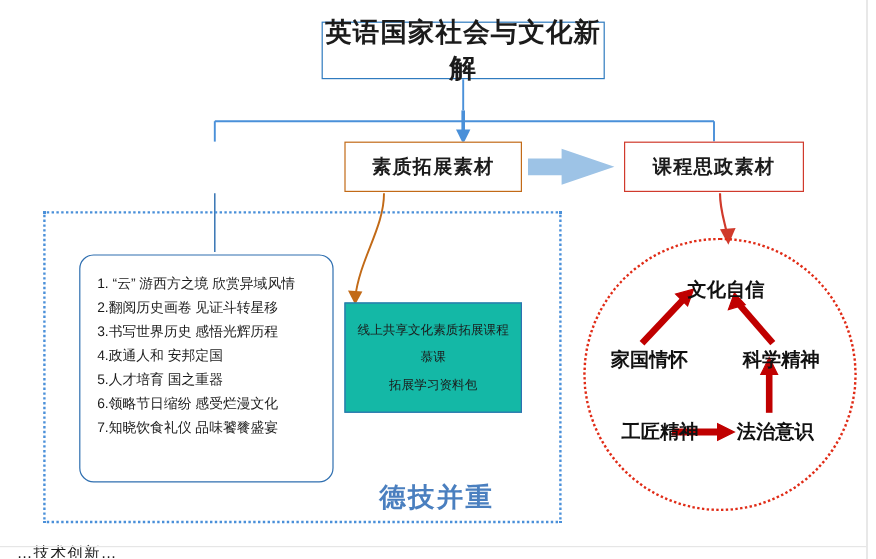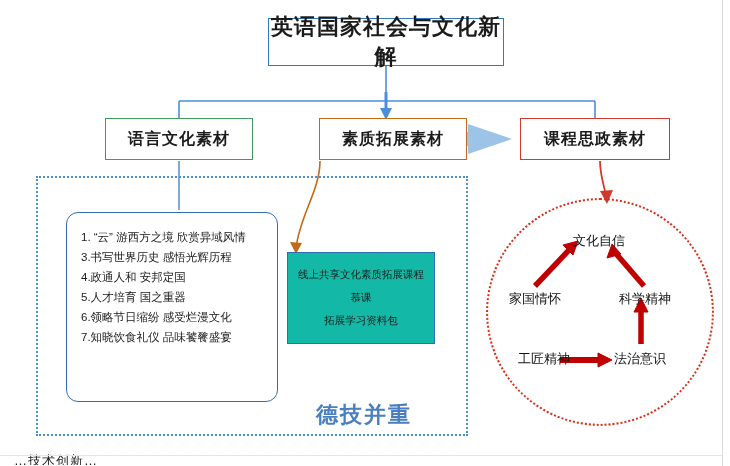--- a/index.html
+++ b/index.html
@@ -41,21 +41,21 @@
 
   
   #box-lang {
     left:105px; top:118px; width:148px; height:42px;
     border:1.6px solid #3f9a5e;
     font-size:16px; color:#1b1b1b;
   }
   #box-quality {
     left:287px; top:118px; width:148px; height:42px;
     border:1.6px solid #c26a17;
-    font-size:16px; color:#1b1b1b;margin-left:32px;
+    font-size:16px; color:#1b1b1b;
   }
   #box-ideology {
     left:520px; top:118px; width:150px; height:42px;
     border:1.6px solid #d03a2c;
     font-size:16px; color:#1b1b1b;
   }
 
   
   #dotted-panel {
     position:absolute; left:36px; top:176px; width:432px; height:260px;
@@ -95,21 +95,21 @@
   }
 
   
   #circle {
     position:absolute; left:486px; top:198px; width:228px; height:228px;
     border:2.5px dotted #e02b16;
     border-radius:50%;
     box-sizing:border-box;
   }
   .cyc-label {
-    position:absolute; font-size:13px; font-weight:normal; color:#111111;
+    position:absolute; font-size:16px; font-weight:bold; color:#111111;
     white-space:nowrap;
   }
   #lab-culture { left:573px; top:232px; }
   #lab-country { left:509px; top:290px; }
   #lab-science { left:619px; top:290px; }
   #lab-craft   { left:518px; top:350px; }
   #lab-law     { left:614px; top:350px; }
   #caption-sizheng {
     position:absolute; left:553px; top:382px;
     font-size:16px; font-weight:bold; color:#1f6fc0; letter-spacing:2px;
@@ -164,34 +164,32 @@
 
       <path d="M560,360 L604,360" stroke-width="6" fill="none"></path>
       <polygon points="612,360 598,353 598,367"></polygon>
     </g>
   </svg>
 
   <div class="node" id="title-box">
     <span>英语国家社会与文化新解</span>
   </div>
 
-  <div class="node" id="box-lang">
-    <span>语言文化素材</span>
-  </div>
   <div class="node" id="box-quality">
     <span>素质拓展素材</span>
   </div>
   <div class="node" id="box-ideology">
     <span>课程思政素材</span>
   </div>
 
   <div id="dotted-panel"></div>
 
   <div id="list-box">
     <div class="li">1. “云” 游西方之境 欣赏异域风情</div>
+    <div class="li">2.翻阅历史画卷 见证斗转星移</div>
     <div class="li">3.书写世界历史 感悟光辉历程</div>
     <div class="li">4.政通人和 安邦定国</div>
     <div class="li">5.人才培育 国之重器</div>
     <div class="li">6.领略节日缩纷 感受烂漫文化</div>
     <div class="li">7.知晓饮食礼仪 品味饕餮盛宴</div>
   </div>
 
   <div id="course-box">
     <div class="cline">线上共享文化素质拓展课程</div>
     <div class="cline">慕课</div>

